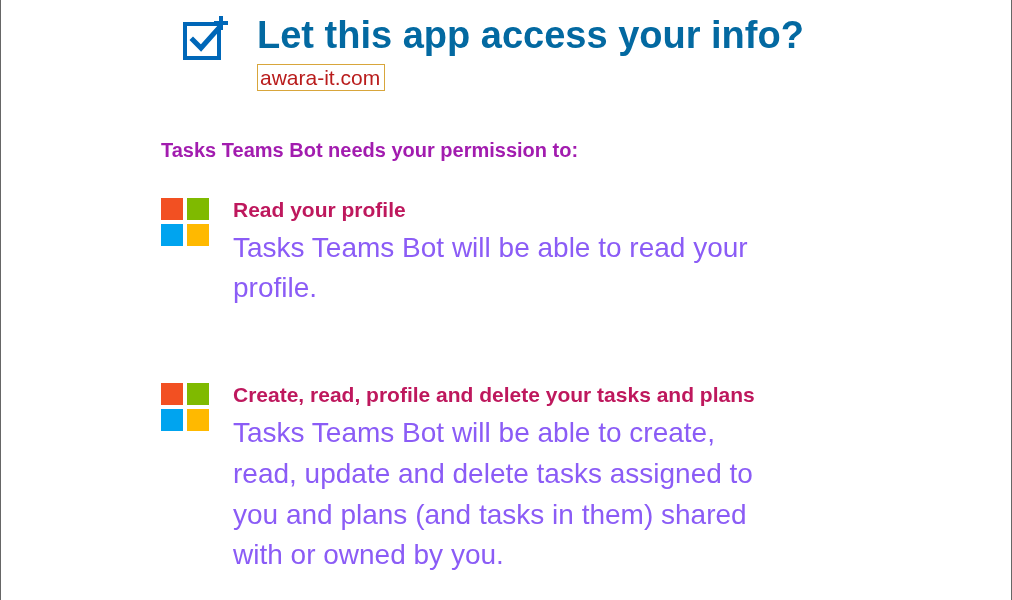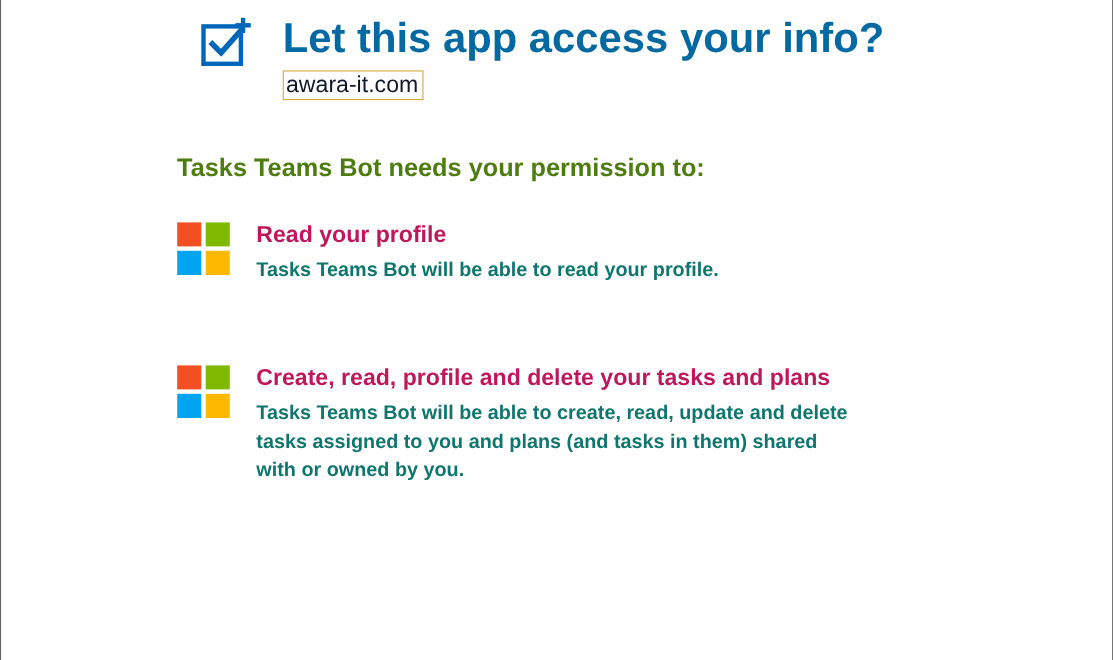--- a/index.html
+++ b/index.html
@@ -41,32 +41,32 @@
       flex: 1;
     }
     .title {
       font-size: 38px;
       font-weight: 600;
       line-height: 1.25;
       color: #0369a1;
     }
     .domain-link {
       display: inline-block;
-      color: #0f172a;
+      color: #b91c1c;
       font-size: 21px;
       margin-top: 4px;
       border: 1px solid #d8a63b;
       padding: 1px 4px 0px 2px;
       text-decoration: none;
     }
     .permission-intro {
-      font-size: 23px;
+      font-size: 20px;
       font-weight: 600;
       margin-bottom: 34px;
-      color: #4d7c0f;
+      color: #a21caf;
     }
     .permission-block {
       display: flex;
       align-items: flex-start;
       gap: 24px;
       margin-bottom: 72px;
     }
     .ms-logo {
       width: 48px;
       height: 48px;
@@ -82,23 +82,23 @@
       max-width: 540px;
     }
     .permission-title {
       font-size: 21px;
       font-weight: 700;
       color: #be185d;
       line-height: 1.35;
       margin-bottom: 4px;
     }
     .permission-desc {
-      font-size: 18px;
-      font-weight: 700;
-      color: #0f766e;
+      font-size: 28px;
+      font-weight: 400;
+      color: #8b5cf6;
       line-height: 1.45;
     }
   </style>
 </head>
 <body>
 
 <div class="container">
   <div class="header-row">
     <div class="app-icon">
       <svg viewBox="0 0 48 48">

